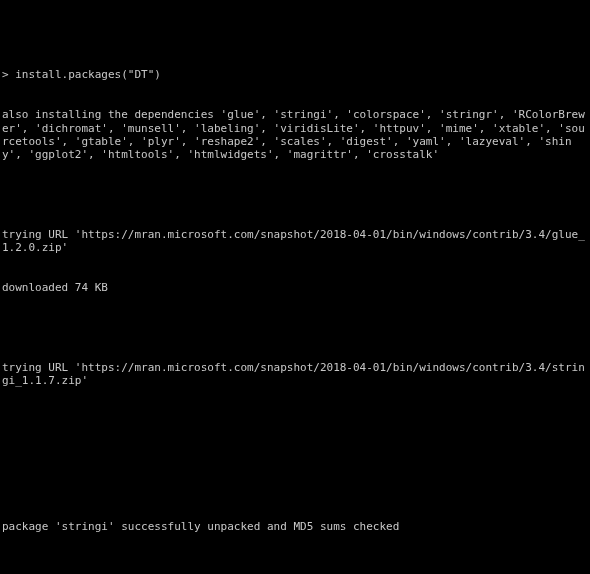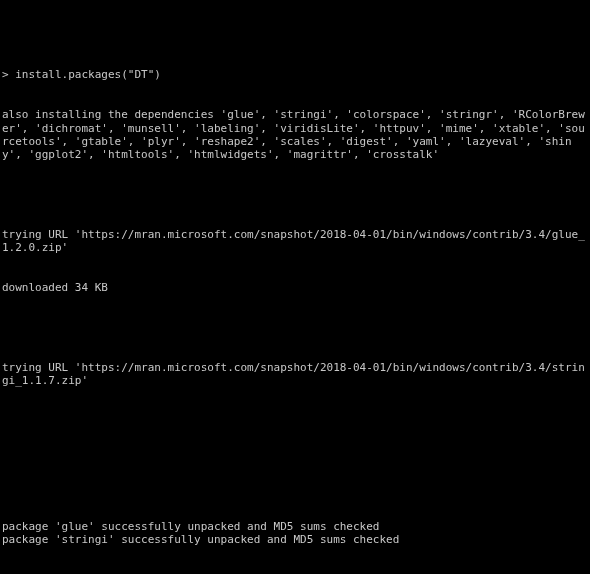--- a/index.html
+++ b/index.html
@@ -31,28 +31,28 @@
 </head>
 <body>
 
 <div class="console">
 
   <div class="top-section">
     <span class="chunk">&gt; install.packages("DT")</span>
     <span class="chunk">also installing the dependencies 'glue', 'stringi', 'colorspace', 'stringr', 'RColorBrewer', 'dichromat', 'munsell', 'labeling', 'viridisLite', 'httpuv', 'mime', 'xtable', 'sourcetools', 'gtable', 'plyr', 'reshape2', 'scales', 'digest', 'yaml', 'lazyeval', 'shiny', 'ggplot2', 'htmltools', 'htmlwidgets', 'magrittr', 'crosstalk'</span>
     <div class="blank-line"></div>
     <span class="chunk">trying URL 'https://mran.microsoft.com/snapshot/2018-04-01/bin/windows/contrib/3.4/glue_1.2.0.zip'</span>
-    <span class="chunk">downloaded 34 KB</span>
+    <span class="chunk">downloaded 74 KB</span>
     <div class="blank-line"></div>
     <span class="chunk">trying URL 'https://mran.microsoft.com/snapshot/2018-04-01/bin/windows/contrib/3.4/stringi_1.1.7.zip'</span>
   </div>
 
   <div class="black-gap"></div>
 
-  <div id="pkg-list"><span class="chunk">package 'glue' successfully unpacked and MD5 sums checked</span><span class="chunk">package 'stringi' successfully unpacked and MD5 sums checked</span></div>
+  <div id="pkg-list"><span class="chunk">package 'stringi' successfully unpacked and MD5 sums checked</span></div>
 
   
   
   
 
   
 
 </div>
 
 </body></html>

